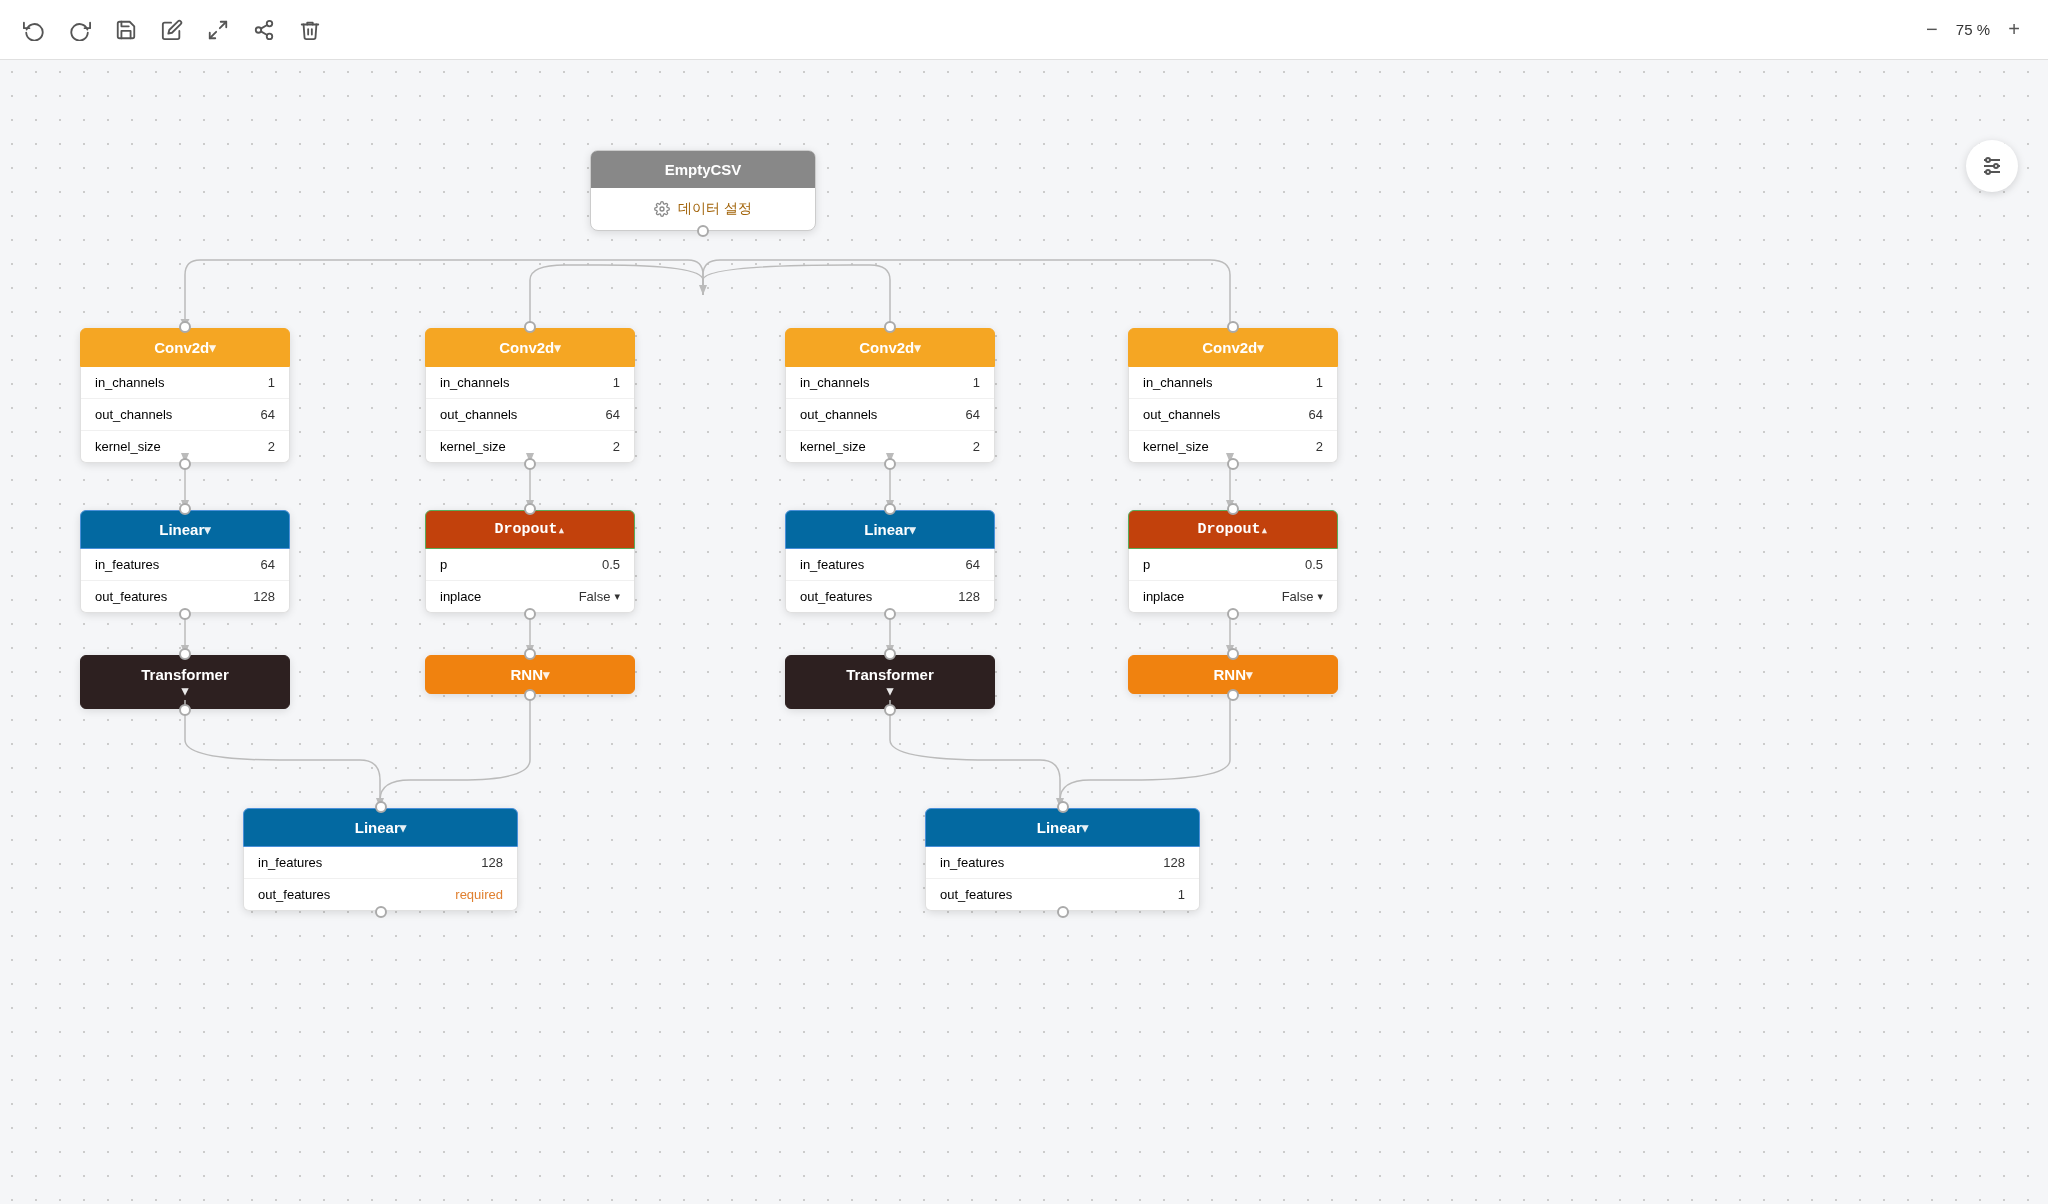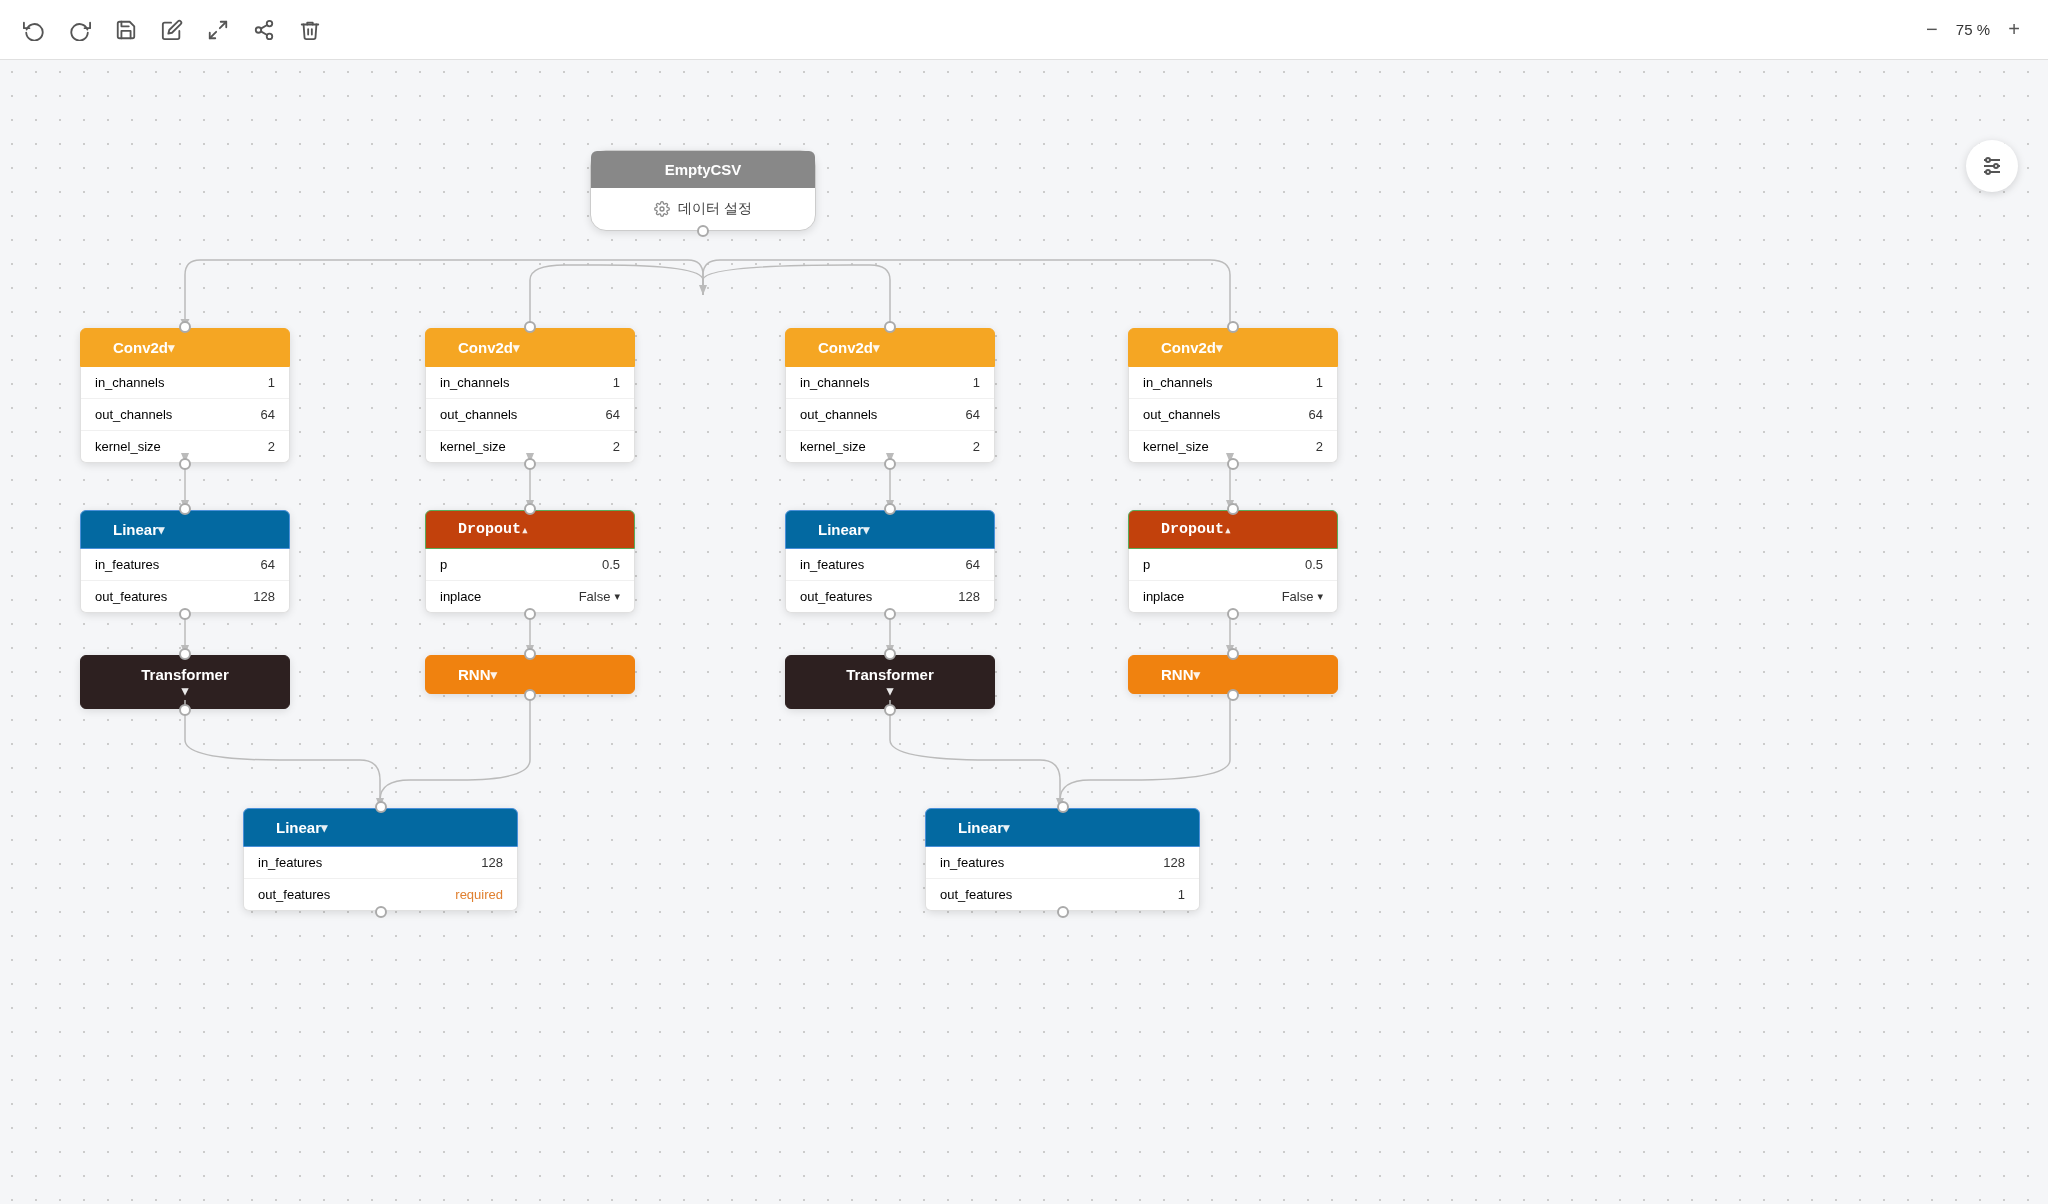--- a/index.html
+++ b/index.html
@@ -82,21 +82,21 @@
       background: #fff;
       border-radius: 8px;
       box-shadow: 0 2px 8px rgba(0,0,0,0.12);
       overflow: visible;
     }
     .node-header {
       border-radius: 6px 6px 0 0;
       padding: 10px 32px;
       display: flex;
       align-items: center;
-      justify-content: flex-start;
+      justify-content: center;
       font-weight: 600;
       font-size: 15px;
       color: #fff;
     }
     .node-body {
       padding: 0;
       background: #fff;
       border-radius: 0 0 6px 6px;
       border: 1.5px solid #e0e0e0;
       border-top: none;
@@ -131,39 +131,39 @@
       transform: translateX(-50%);
       z-index: 5;
     }
     .connector-bottom { bottom: -7px; }
     .connector-top { top: -7px; }
 
     
     .emptycsv-node {
       position: absolute;
       background: #fff;
-      border-radius: 16px;
+      border-radius: 8px;
       box-shadow: 0 2px 8px rgba(0,0,0,0.12);
       border: 1.5px solid #ccc;
       width: 230px;
     }
     .emptycsv-header {
       background: #888;
       border-radius: 6px 6px 0 0;
       padding: 10px 14px;
       text-align: center;
       font-weight: 600;
       font-size: 15px;
       color: #fff;
     }
     .emptycsv-body {
       padding: 12px 14px;
       text-align: center;
       font-size: 14px;
-      color: #404040;
+      color: #a16207;
       display: flex;
       align-items: center;
       justify-content: center;
       gap: 8px;
     }
 
     
     .connections-svg {
       position: absolute;
       top: 0; left: 0;

